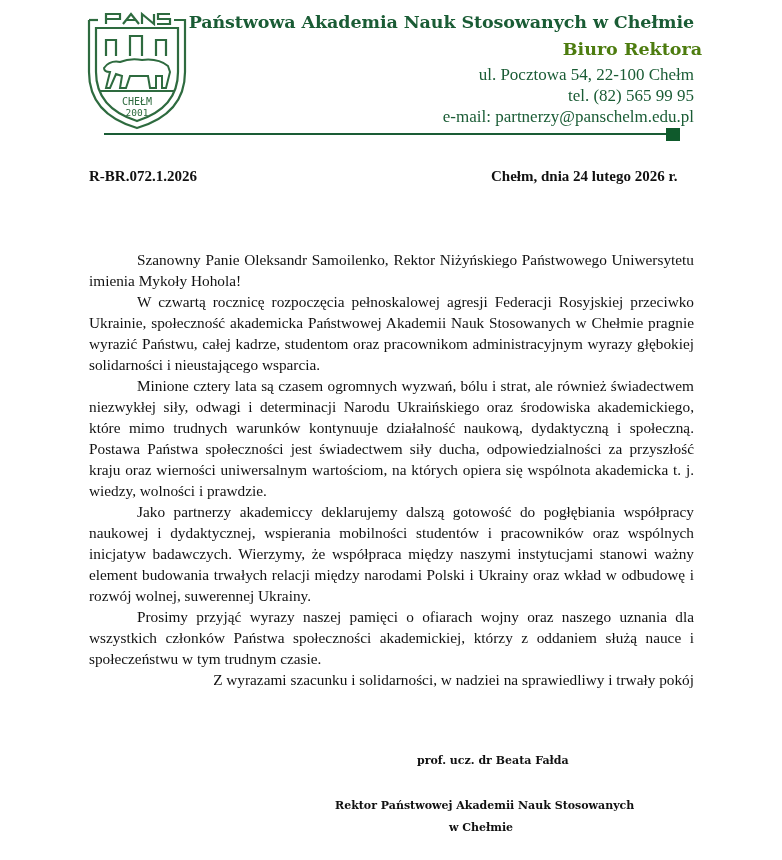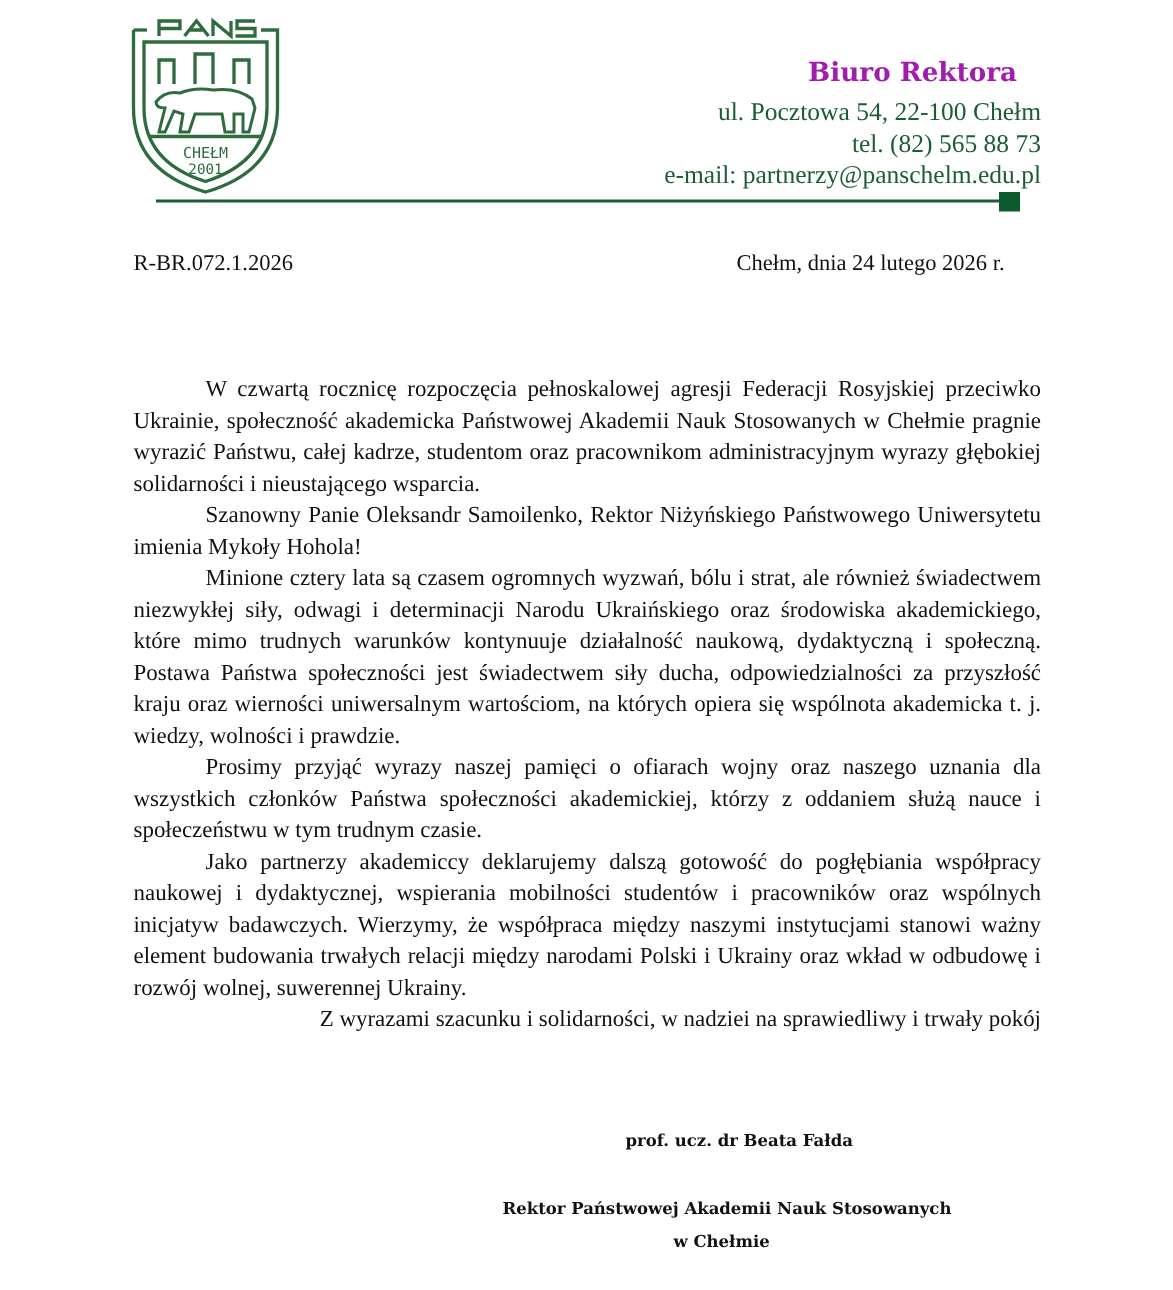--- a/index.html
+++ b/index.html
@@ -2,30 +2,30 @@
 <html><head>
   <meta charset="utf-8">
   <style>
     html, body { margin: 0; padding: 0; background: #ffffff; }
     body { width: 782px; height: 860px; position: relative; overflow: hidden; }
     .page { position: absolute; left: 0; top: 0; width: 782px; height: 860px; }
 
     
     .logo { position: absolute; left: 86px; top: 10px; width: 102px; height: 122px; }
     .hdr-title { position: absolute; right: 88px; top: 12px; font-family: "DejaVu Serif", serif; font-weight: bold; color: #1a5c35; font-size: 17.5px; white-space: nowrap; letter-spacing: -0.1px; }
-    .hdr-sub { position: absolute; right: 104px; top: 39px; font-family: "DejaVu Serif", serif; font-weight: bold; color: #a21caf; font-size: 17.5px; white-space: nowrap; }
+    .hdr-sub { position: absolute; right: 80px; top: 39px; font-family: "DejaVu Serif", serif; font-weight: bold; color: #4d7c0f; font-size: 17.5px; white-space: nowrap; }
     .hdr-line { position: absolute; right: 88px; font-family: "Liberation Serif", serif; color: #1a5c35; font-size: 17px; white-space: nowrap; }
     .hdr-addr { top: 65px; }
     .hdr-tel { top: 86px; }
     .hdr-mail { top: 107px; }
     .rule { position: absolute; left: 104px; top: 133px; width: 566px; height: 2px; background: #1a5c35; }
     .rule-square { position: absolute; left: 666px; top: 128px; width: 14px; height: 13px; background: #0f5a2c; }
 
     
-    .meta { position: absolute; top: 168px; font-family: "Liberation Serif", serif; font-size: 15px; color: #111; white-space: nowrap; }
+    .meta { position: absolute; top: 168px; font-family: "Liberation Serif", serif; font-size: 15px; color: #111; white-space: nowrap; font-weight: bold; }
     .ref { left: 89px; }
     .date { left: 479px; margin-left: 12px; }
 
     
     .body { position: absolute; left: 89px; top: 249px; width: 605px; font-family: "Liberation Serif", serif; font-size: 15.3px; line-height: 21px; color: #111; }
     .body p { margin: 0; text-indent: 48px; text-align: justify; }
     .body p.last { text-align: right; }
 
     
     .sig { position: absolute; font-family: "DejaVu Serif", serif; font-weight: bold; font-size: 11px; color: #111; white-space: nowrap; }
@@ -57,36 +57,37 @@
 
       <path d="M14 81 L88 81"></path>
 
     </g>
 
     <path d="M18 58 Q24 50 34 52 Q44 48 56 50 Q72 48 82 56 L84 62 L80 78 L76 78 L76 66 L70 66 L70 78 L64 78 L62 66 L44 66 L40 78 L34 78 L36 66 L30 64 L24 78 L20 78 L24 62 Q18 62 18 58 Z" fill="none" stroke="#2e6b3f" stroke-width="2"></path>
     <text x="51" y="95" text-anchor="middle" font-family="DejaVu Sans Mono, monospace" font-size="10" fill="#2e6b3f">CHEŁM</text>
     <text x="51" y="106" text-anchor="middle" font-family="DejaVu Sans Mono, monospace" font-size="9.5" fill="#2e6b3f">2001</text>
   </svg>
 
+  <div class="hdr-title">Państwowa Akademia Nauk Stosowanych w Chełmie</div>
   <div class="hdr-sub">Biuro Rektora</div>
   <div class="hdr-line hdr-addr">ul. Pocztowa 54, 22-100 Chełm</div>
-  <div class="hdr-line hdr-tel">tel. (82) 565 88 73</div>
+  <div class="hdr-line hdr-tel">tel. (82) 565 99 95</div>
   <div class="hdr-line hdr-mail">e-mail: partnerzy@panschelm.edu.pl</div>
   <div class="rule"></div>
   <div class="rule-square"></div>
 
   <div class="meta ref">R-BR.072.1.2026</div>
   <div class="meta date">Chełm, dnia 24 lutego 2026 r.</div>
 
   <div class="body">
+    <p>Szanowny Panie Oleksandr Samoilenko, Rektor Niżyńskiego Państwowego Uniwersytetu imienia Mykoły Hohola!</p>
     <p>W czwartą rocznicę rozpoczęcia pełnoskalowej agresji Federacji Rosyjskiej przeciwko Ukrainie, społeczność akademicka Państwowej Akademii Nauk Stosowanych w Chełmie pragnie wyrazić Państwu, całej kadrze, studentom oraz pracownikom administracyjnym wyrazy głębokiej solidarności i nieustającego wsparcia.</p>
-    <p>Szanowny Panie Oleksandr Samoilenko, Rektor Niżyńskiego Państwowego Uniwersytetu imienia Mykoły Hohola!</p>
     <p>Minione cztery lata są czasem ogromnych wyzwań, bólu i strat, ale również świadectwem niezwykłej siły, odwagi i determinacji Narodu Ukraińskiego oraz środowiska akademickiego, które mimo trudnych warunków kontynuuje działalność naukową, dydaktyczną i społeczną. Postawa Państwa społeczności jest świadectwem siły ducha, odpowiedzialności za przyszłość kraju oraz wierności uniwersalnym wartościom, na których opiera się wspólnota akademicka t. j. wiedzy, wolności i prawdzie.</p>
+    <p>Jako partnerzy akademiccy deklarujemy dalszą gotowość do pogłębiania współpracy naukowej i dydaktycznej, wspierania mobilności studentów i pracowników oraz wspólnych inicjatyw badawczych. Wierzymy, że współpraca między naszymi instytucjami stanowi ważny element budowania trwałych relacji między narodami Polski i Ukrainy oraz wkład w odbudowę i rozwój wolnej, suwerennej Ukrainy.</p>
     <p>Prosimy przyjąć wyrazy naszej pamięci o ofiarach wojny oraz naszego uznania dla wszystkich członków Państwa społeczności akademickiej, którzy z oddaniem służą nauce i społeczeństwu w tym trudnym czasie.</p>
-    <p>Jako partnerzy akademiccy deklarujemy dalszą gotowość do pogłębiania współpracy naukowej i dydaktycznej, wspierania mobilności studentów i pracowników oraz wspólnych inicjatyw badawczych. Wierzymy, że współpraca między naszymi instytucjami stanowi ważny element budowania trwałych relacji między narodami Polski i Ukrainy oraz wkład w odbudowę i rozwój wolnej, suwerennej Ukrainy.</p>
     <p class="last">Z wyrazami szacunku i solidarności, w nadziei na sprawiedliwy i trwały pokój</p>
   </div>
 
   <div class="sig sig-name">prof. ucz. dr Beata Fałda</div>
   <div class="sig sig-role">Rektor Państwowej Akademii Nauk Stosowanych</div>
   <div class="sig sig-city">w Chełmie</div>
 
 </div>
 
 </body></html>

